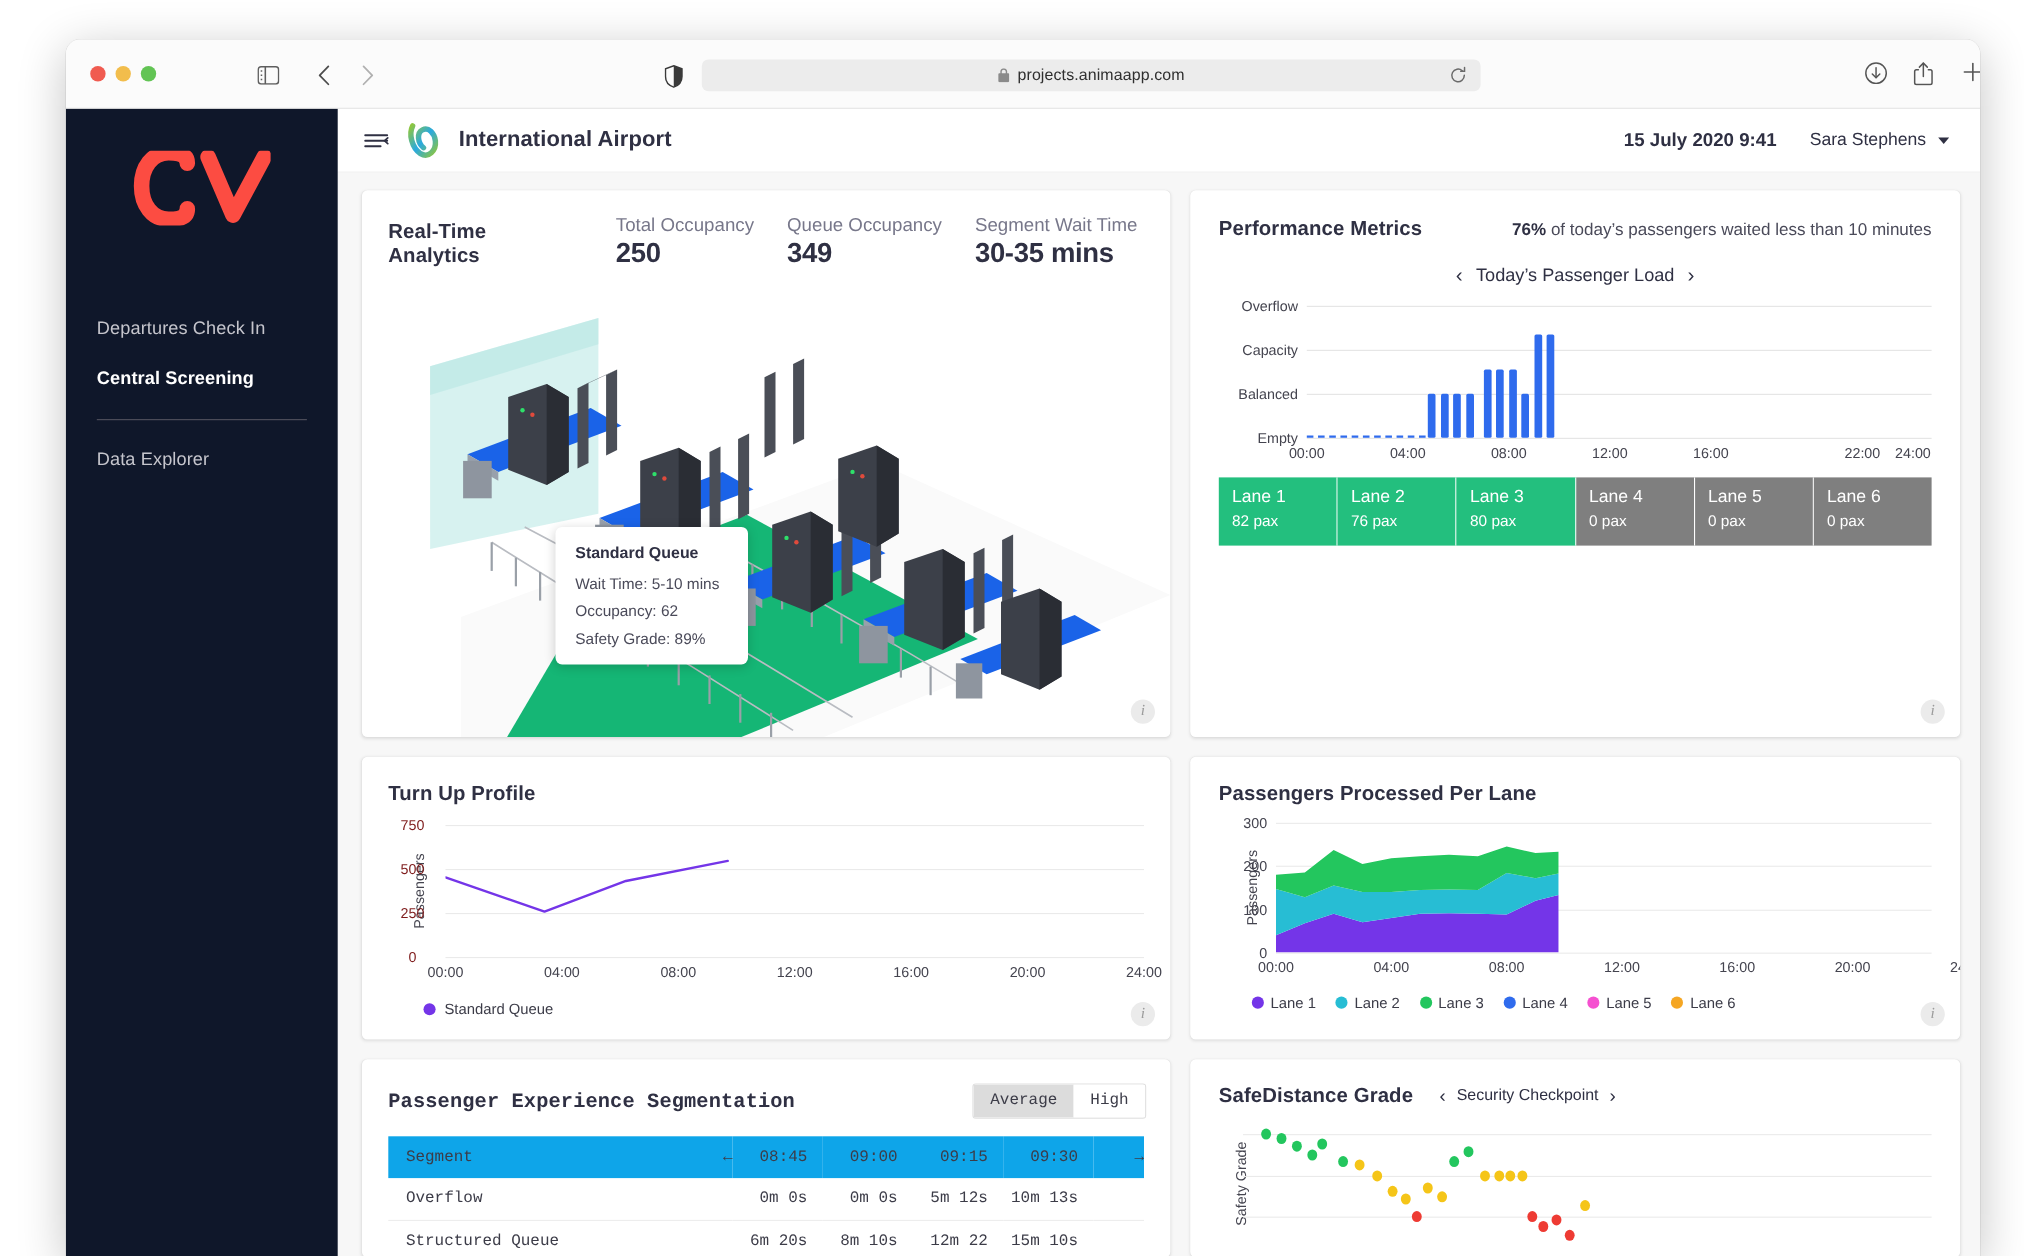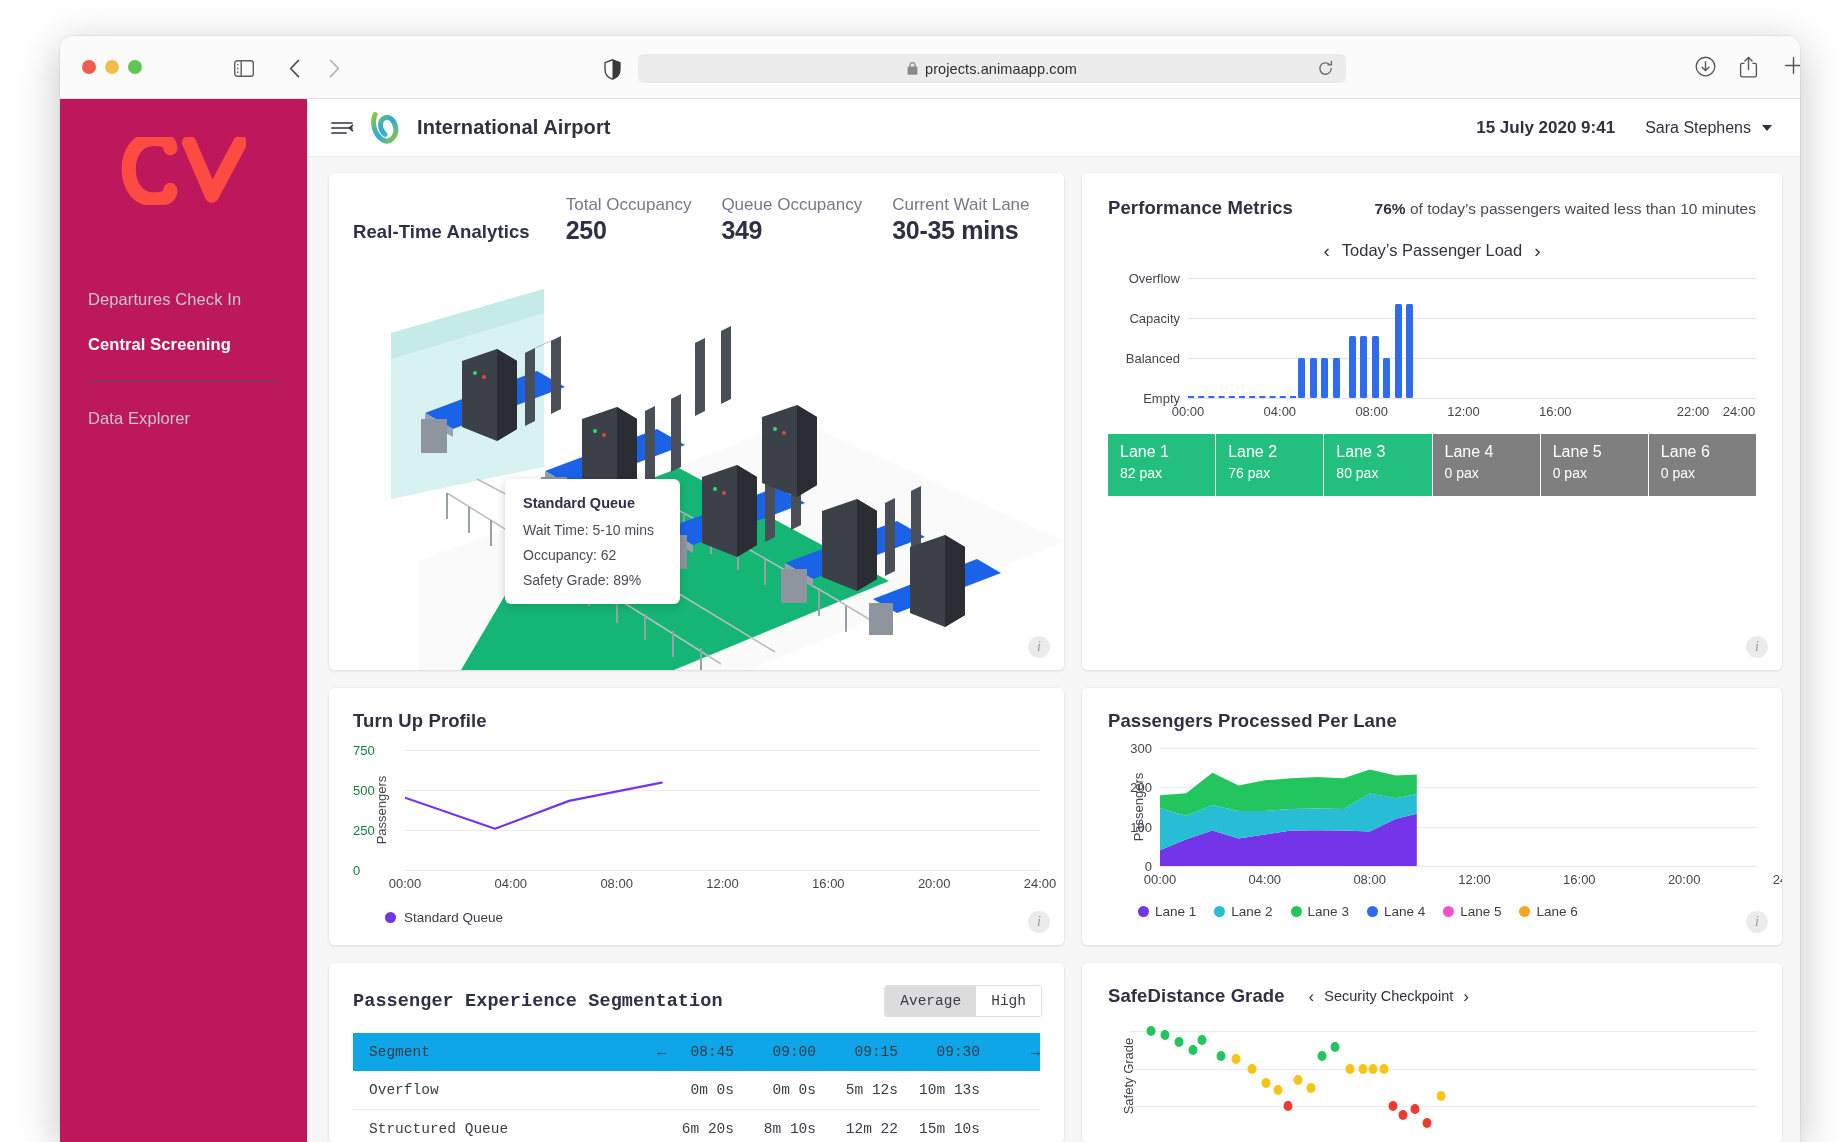--- a/index.html
+++ b/index.html
@@ -58,21 +58,21 @@
   #newtab-icon { left: 1724px; }
 
   
   #app {
     position: relative; width: 100%; height: 1043px;
     display: flex; background: #f7f7f7;
   }
   
   #sidebar {
     width: 247px; flex: 0 0 247px;
-    background: #be185d;
+    background: #0f172a;
     padding-top: 28px;
     position: relative;
   }
   #brand-logo {
     width: 125px; height: 68px; margin: 10px auto 0 auto;
     display: block;
   }
   #sidebar-nav { margin-top: 72px; padding: 0 28px; }
   .nav-item {
     font-size: 16.5px; color: #c5c5cc;
@@ -178,21 +178,21 @@
   
   #card-turnup { grid-column: 1; grid-row: 2; height: 257px; }
   #tu-title { padding: 22px 0 0 24px; }
   #tu-chart { position: relative; margin: 18px 24px 0 24px; height: 120px; }
   #tu-ylabel-rot {
     position: absolute; left: -6px; top: 50%;
     transform: translateY(-50%) rotate(-90deg);
     font-size: 13px; color: #44444f; white-space: nowrap;
   }
   .tu-gridline { position: absolute; left: 52px; right: 0; height: 1px; background: #eaeaea; }
-  .tu-ylab { position: absolute; left: 0; width: 44px; text-align: left; font-size: 13px; color: #15803d; transform: translateY(-50%); }
+  .tu-ylab { position: absolute; left: 0; width: 44px; text-align: center; font-size: 13px; color: #7f1d1d; transform: translateY(-50%); }
   #tu-plot { position: absolute; left: 52px; right: 0; top: 0; bottom: 0; }
   #tu-xaxis { position: relative; margin: 6px 24px 0 24px; height: 20px; }
   .tu-xtick { position: absolute; font-size: 13px; color: #44444f; transform: translateX(-50%); }
   #tu-legend { display: flex; align-items: center; gap: 8px; margin: 14px 0 0 56px; }
   .legend-dot { width: 11px; height: 11px; border-radius: 50%; }
   .legend-label { font-size: 13.5px; color: #3c3c48; }
 
   
   #card-perlane { grid-column: 2; grid-row: 2; height: 257px; }
   #pl-title { padding: 22px 0 0 26px; }
@@ -370,21 +370,21 @@
               <div class="card-title">Real-Time Analytics</div>
               <div class="kpi">
                 <div class="kpi-label">Total Occupancy</div>
                 <div class="kpi-value">250</div>
               </div>
               <div class="kpi">
                 <div class="kpi-label">Queue Occupancy</div>
                 <div class="kpi-value">349</div>
               </div>
               <div class="kpi">
-                <div class="kpi-label">Current Wait Lane</div>
+                <div class="kpi-label">Segment Wait Time</div>
                 <div class="kpi-value">30-35 mins</div>
               </div>
             </div>
 
             <div id="scene">
               <svg width="735" height="409" viewBox="0 0 735 409">
 
                 <path d="M62 72 L215 28 L215 206 L62 238 Z" fill="#c9eeeb" opacity="0.75"></path>
                 <path d="M62 72 L215 28 L215 52 L62 98 Z" fill="#b4e6e2" opacity="0.55"></path>
 

